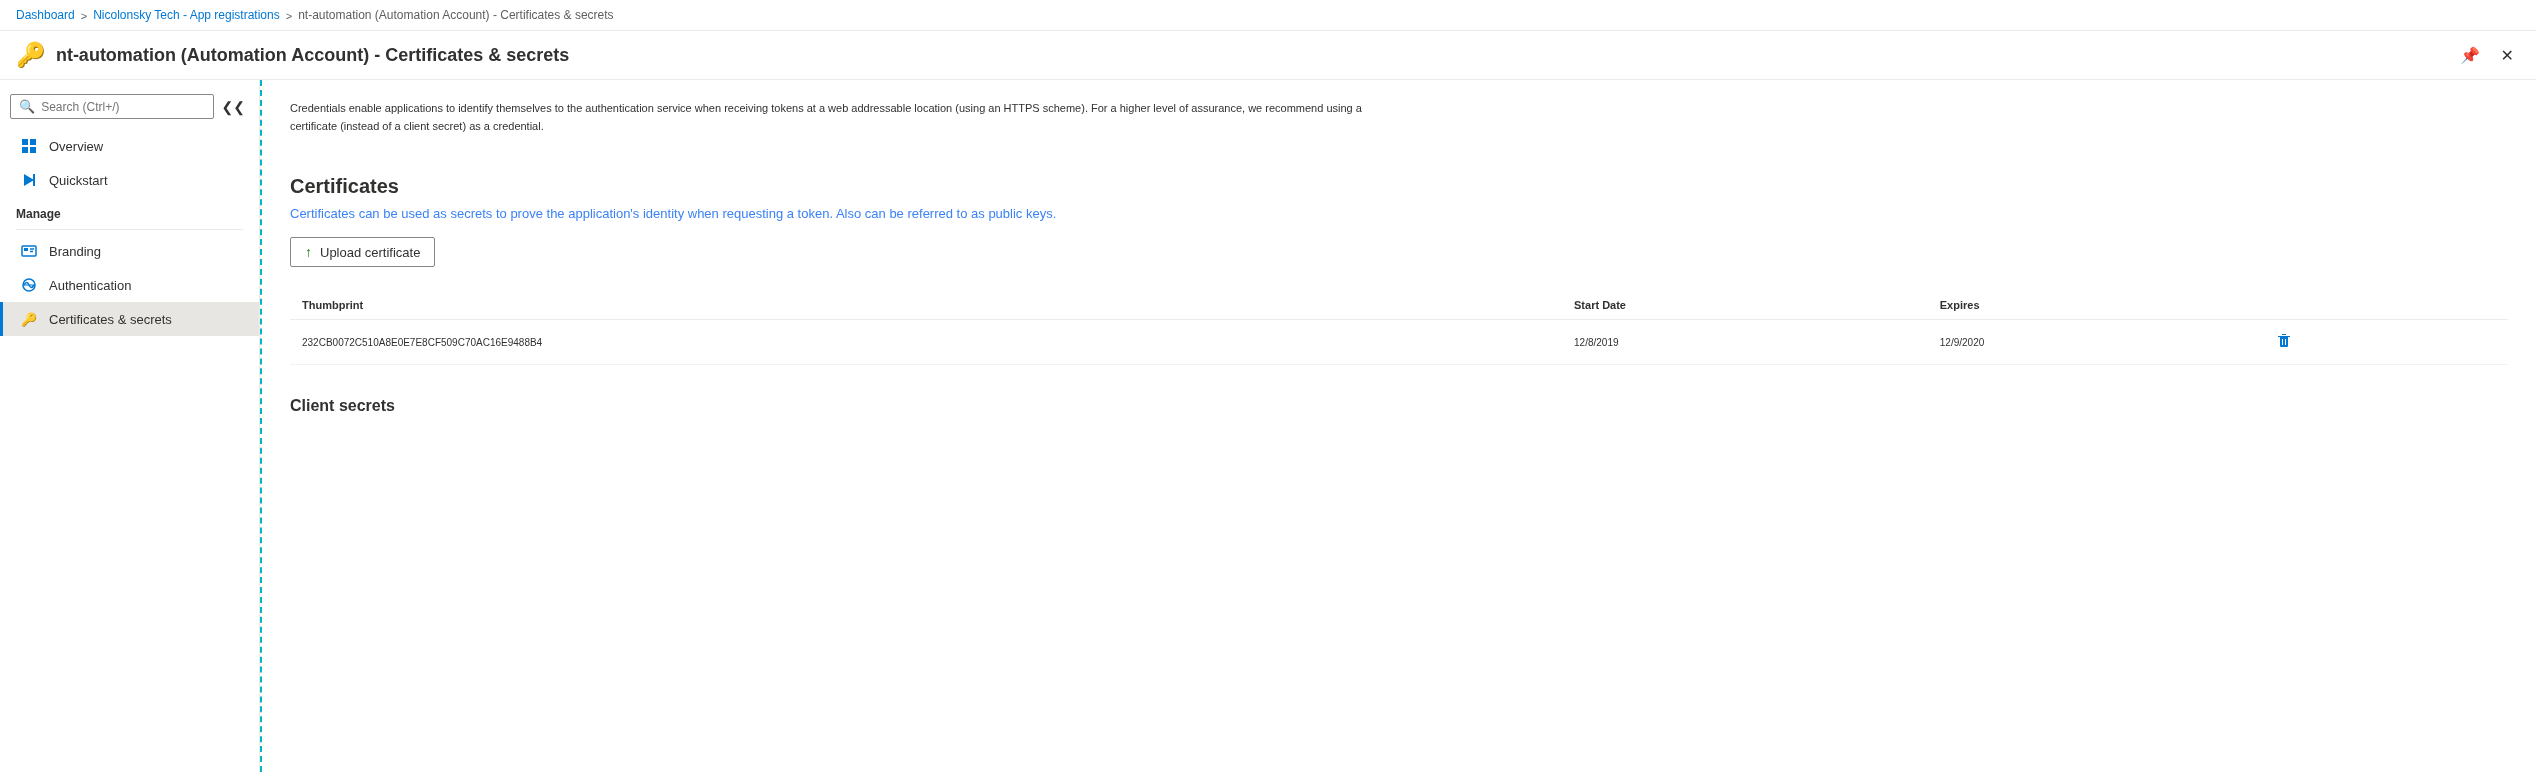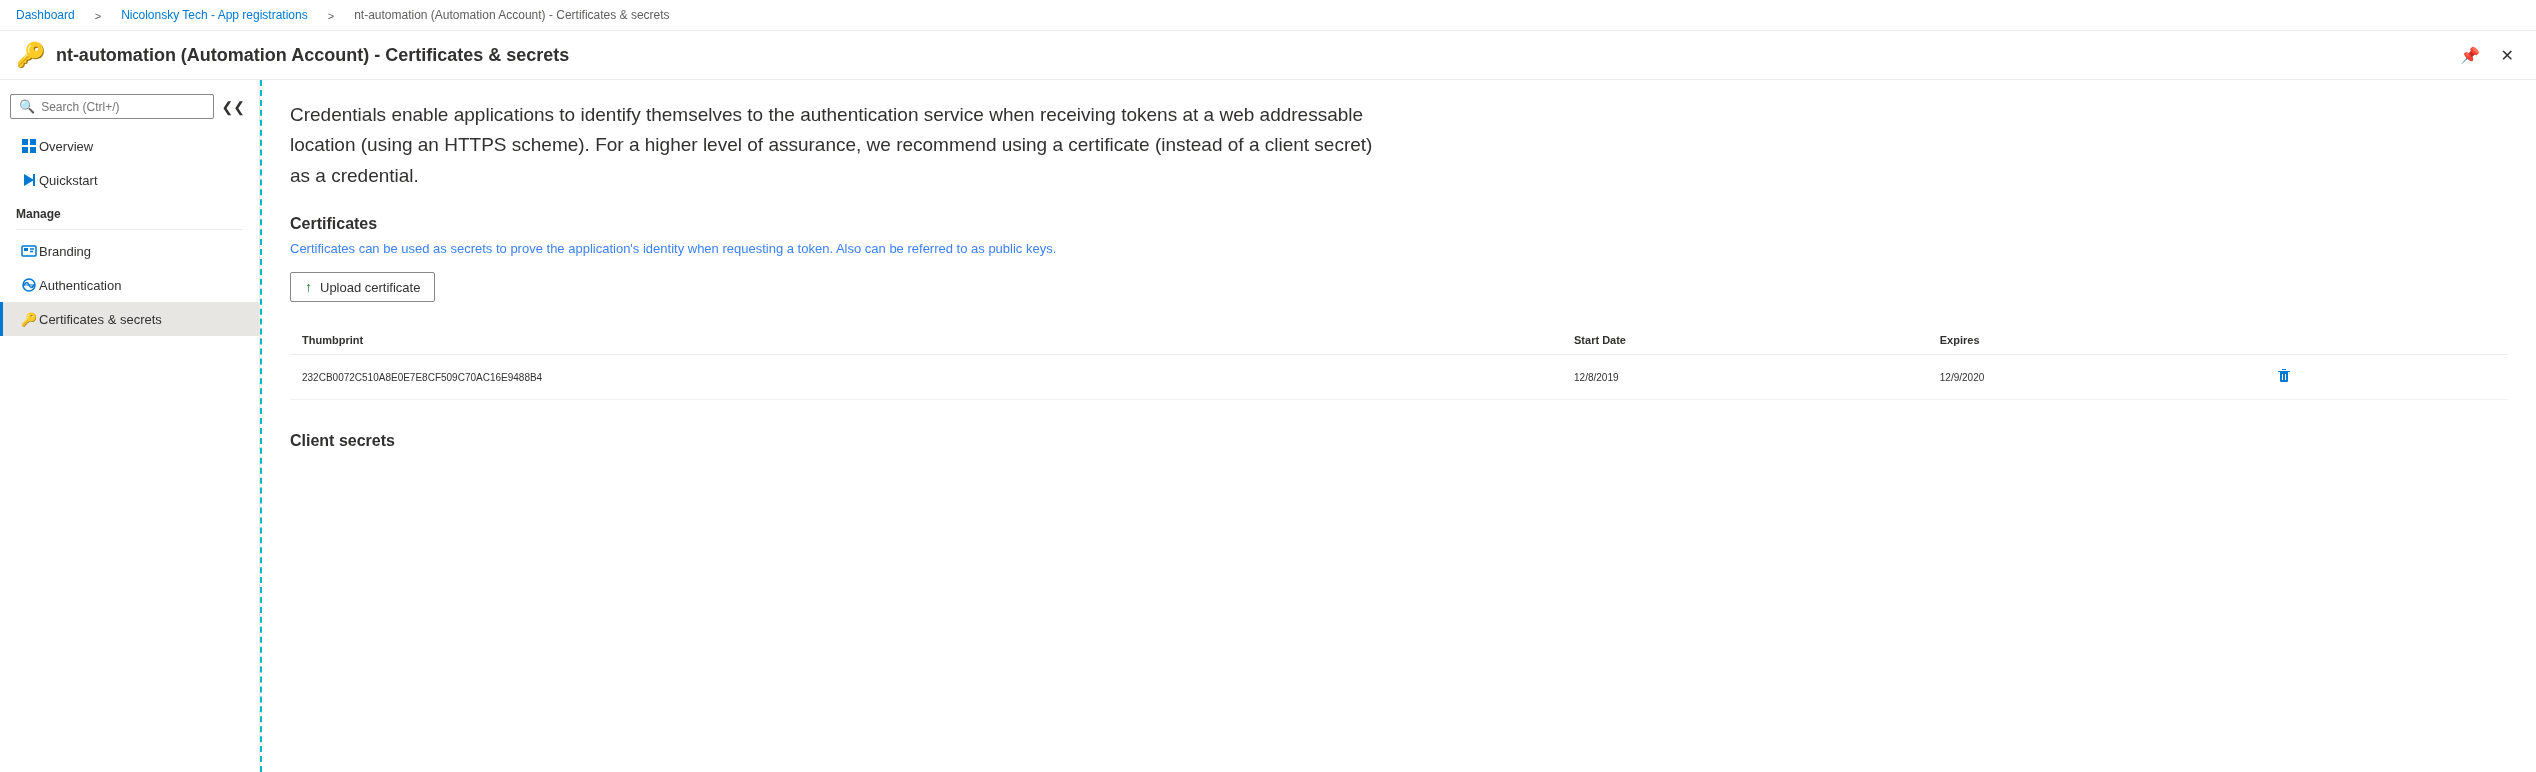--- a/index.html
+++ b/index.html
@@ -5,21 +5,21 @@
     * { box-sizing: border-box; margin: 0; padding: 0; }
     body { font-family: 'Segoe UI', Arial, sans-serif; font-size: 13px; color: #323130; background: #fff; overflow: hidden; }
 
     
     .breadcrumb {
       display: flex;
       align-items: flex-end;
       padding: 8px 16px;
       font-size: 12px;
       color: #0078d4;
-      gap: 20px;
+      gap: 6px;
       border-bottom: 1px solid #edebe9;
     }
     .breadcrumb span { color: #605e5c; }
     .breadcrumb a { color: #0078d4; text-decoration: none; cursor: pointer; }
     .breadcrumb-sep { color: #605e5c; font-size: 11px; }
 
     
     .page-header {
       display: flex;
       align-items: center;
@@ -97,20 +97,21 @@
       font-size: 14px;
       color: #323130;
       padding: 2px 4px;
       margin-left: 4px;
     }
 
     .nav-item {
       display: flex;
       align-items: center;
       padding: 7px 16px;
+      gap: 10px;
       cursor: pointer;
       color: #323130;
       font-size: 13px;
       border-left: 3px solid transparent;
     }
     .nav-item.active {
       background: #e8e6e3;
       border-left: 3px solid #0078d4;
       font-weight: 500;
     }
@@ -137,29 +138,29 @@
 
     
     .content {
       flex: 1;
       padding: 20px 28px;
       overflow-y: auto;
       border-left: 2px dashed #00b7c3;
     }
 
     .intro-text {
-      font-size: 19px;
+      font-size: 11px;
       color: #323130;
       line-height: 1.6;
-      margin-bottom: 24px;
+      margin-bottom: 40px;
       max-width: 1100px;
     }
 
     .section-title {
-      font-size: 16px;
+      font-size: 20px;
       font-weight: 600;
       color: #323130;
       margin-bottom: 8px;
     }
 
     .section-desc {
       font-size: 13px;
       color: #3b82f6;
       margin-bottom: 16px;
     }

